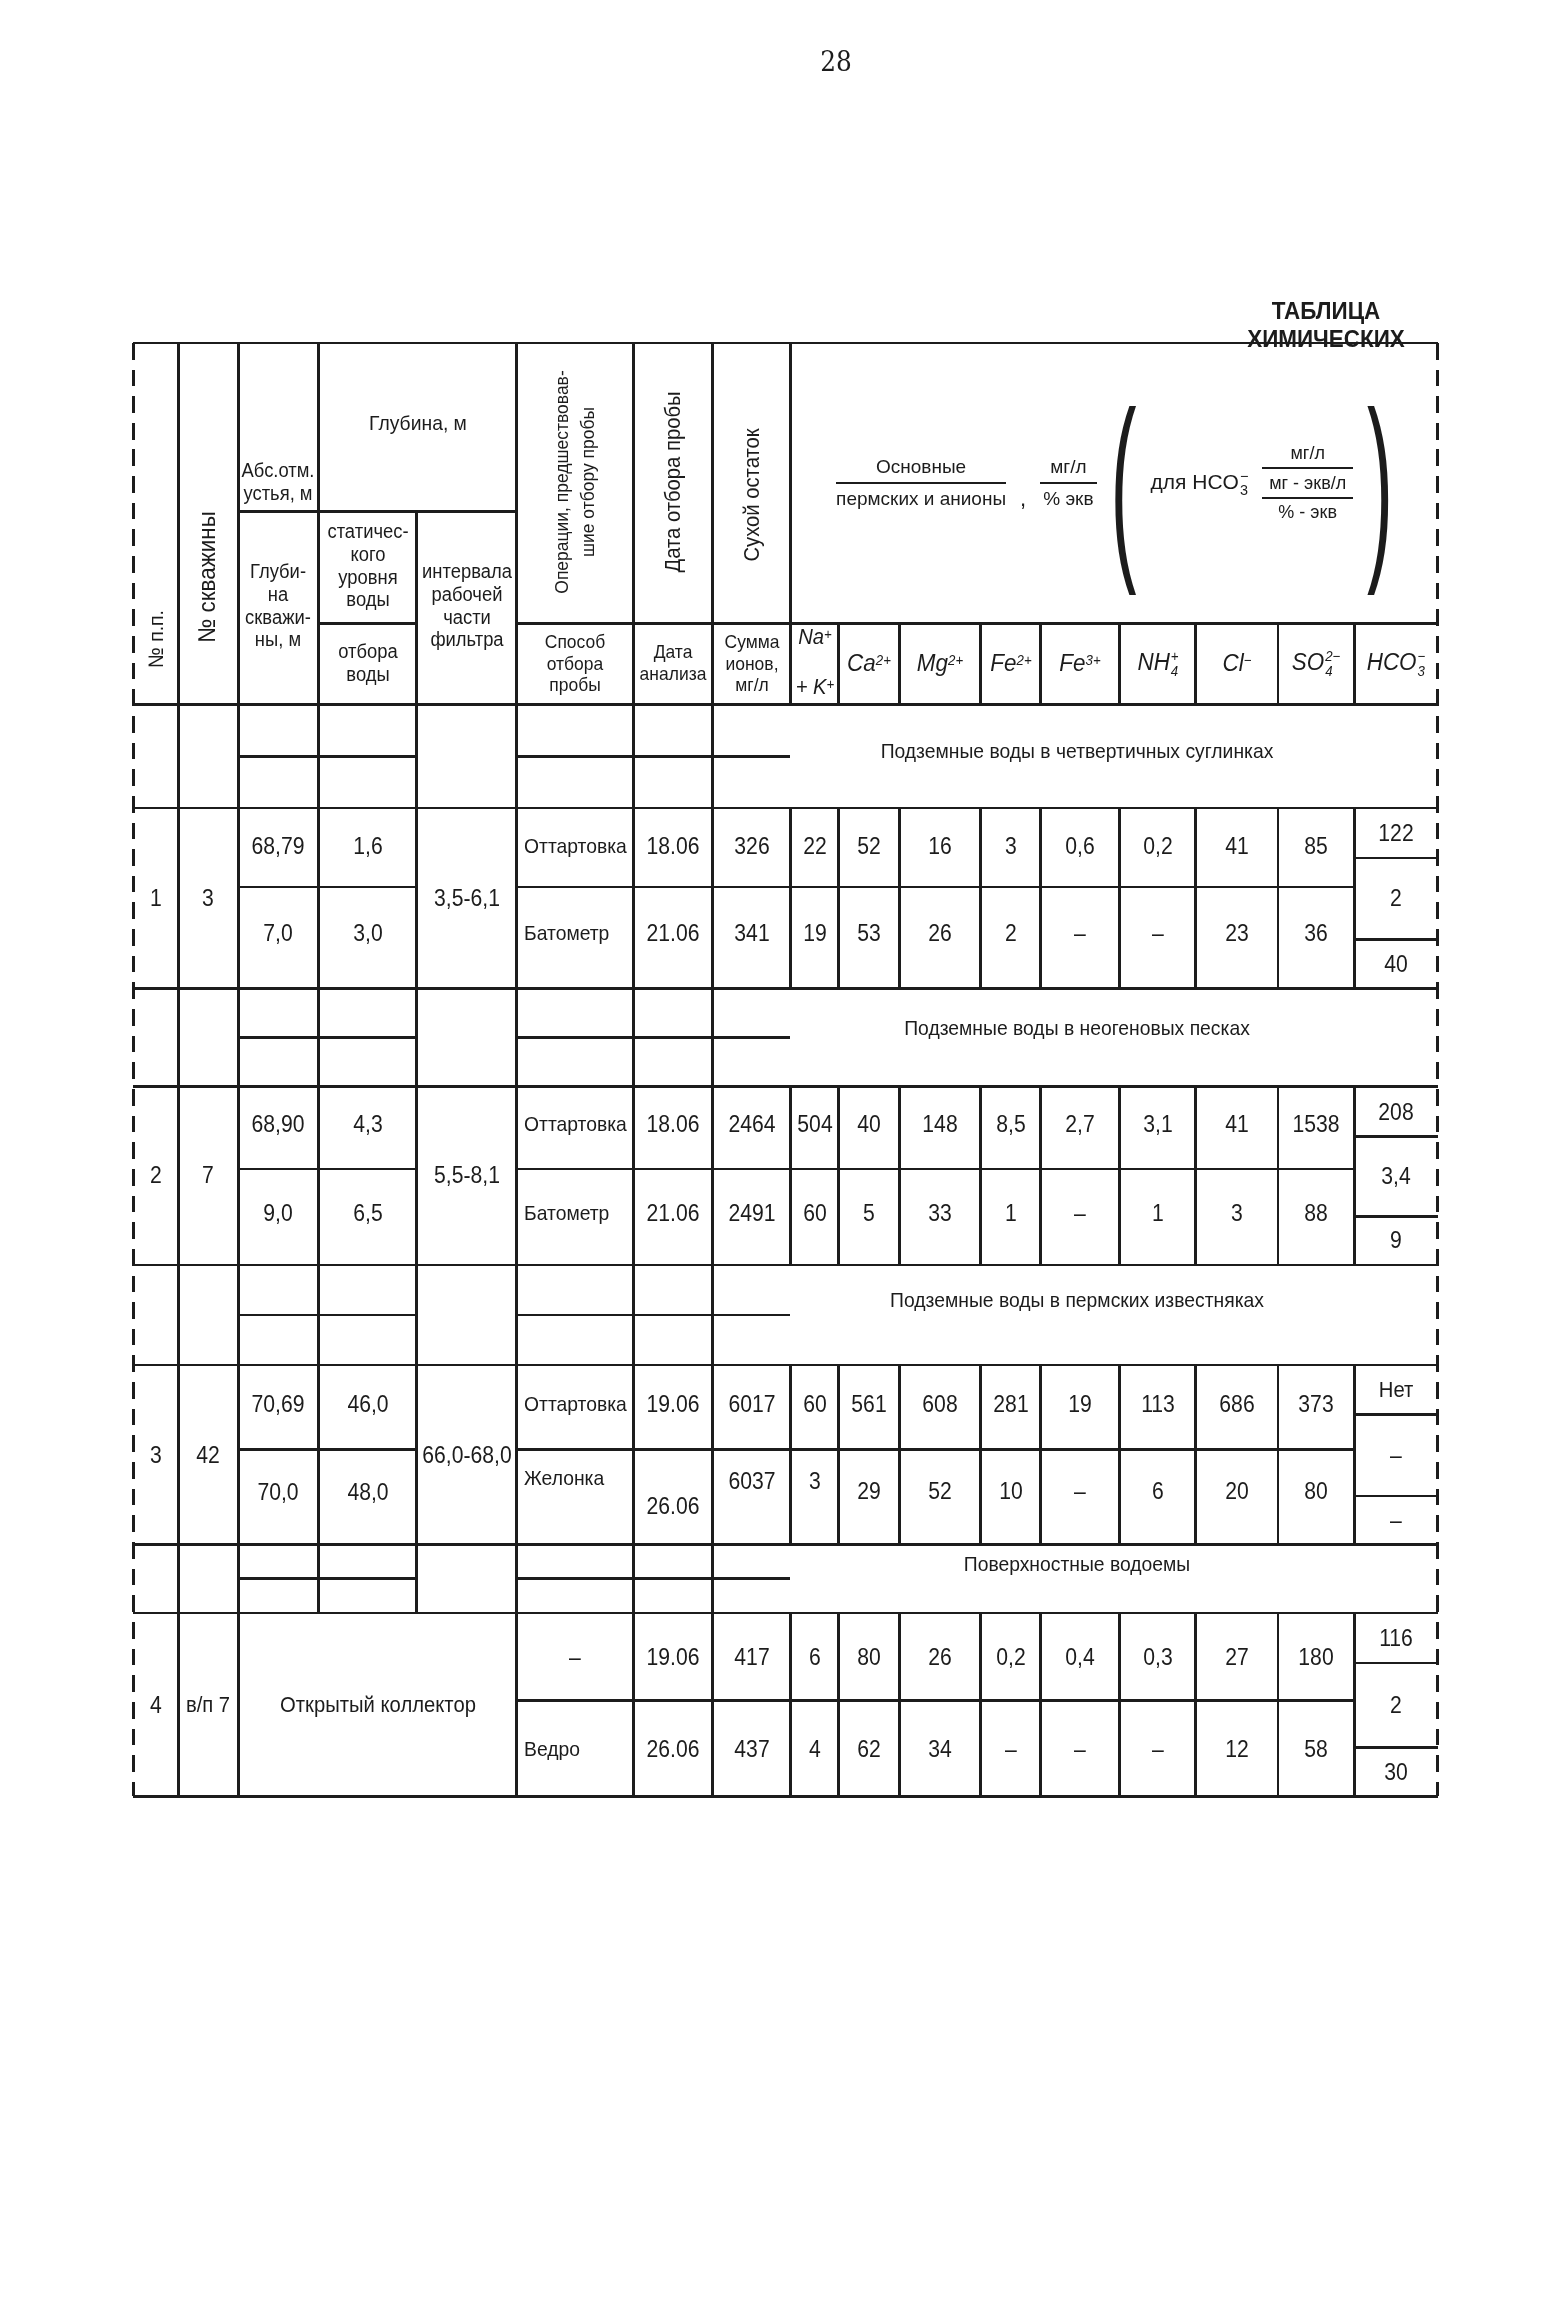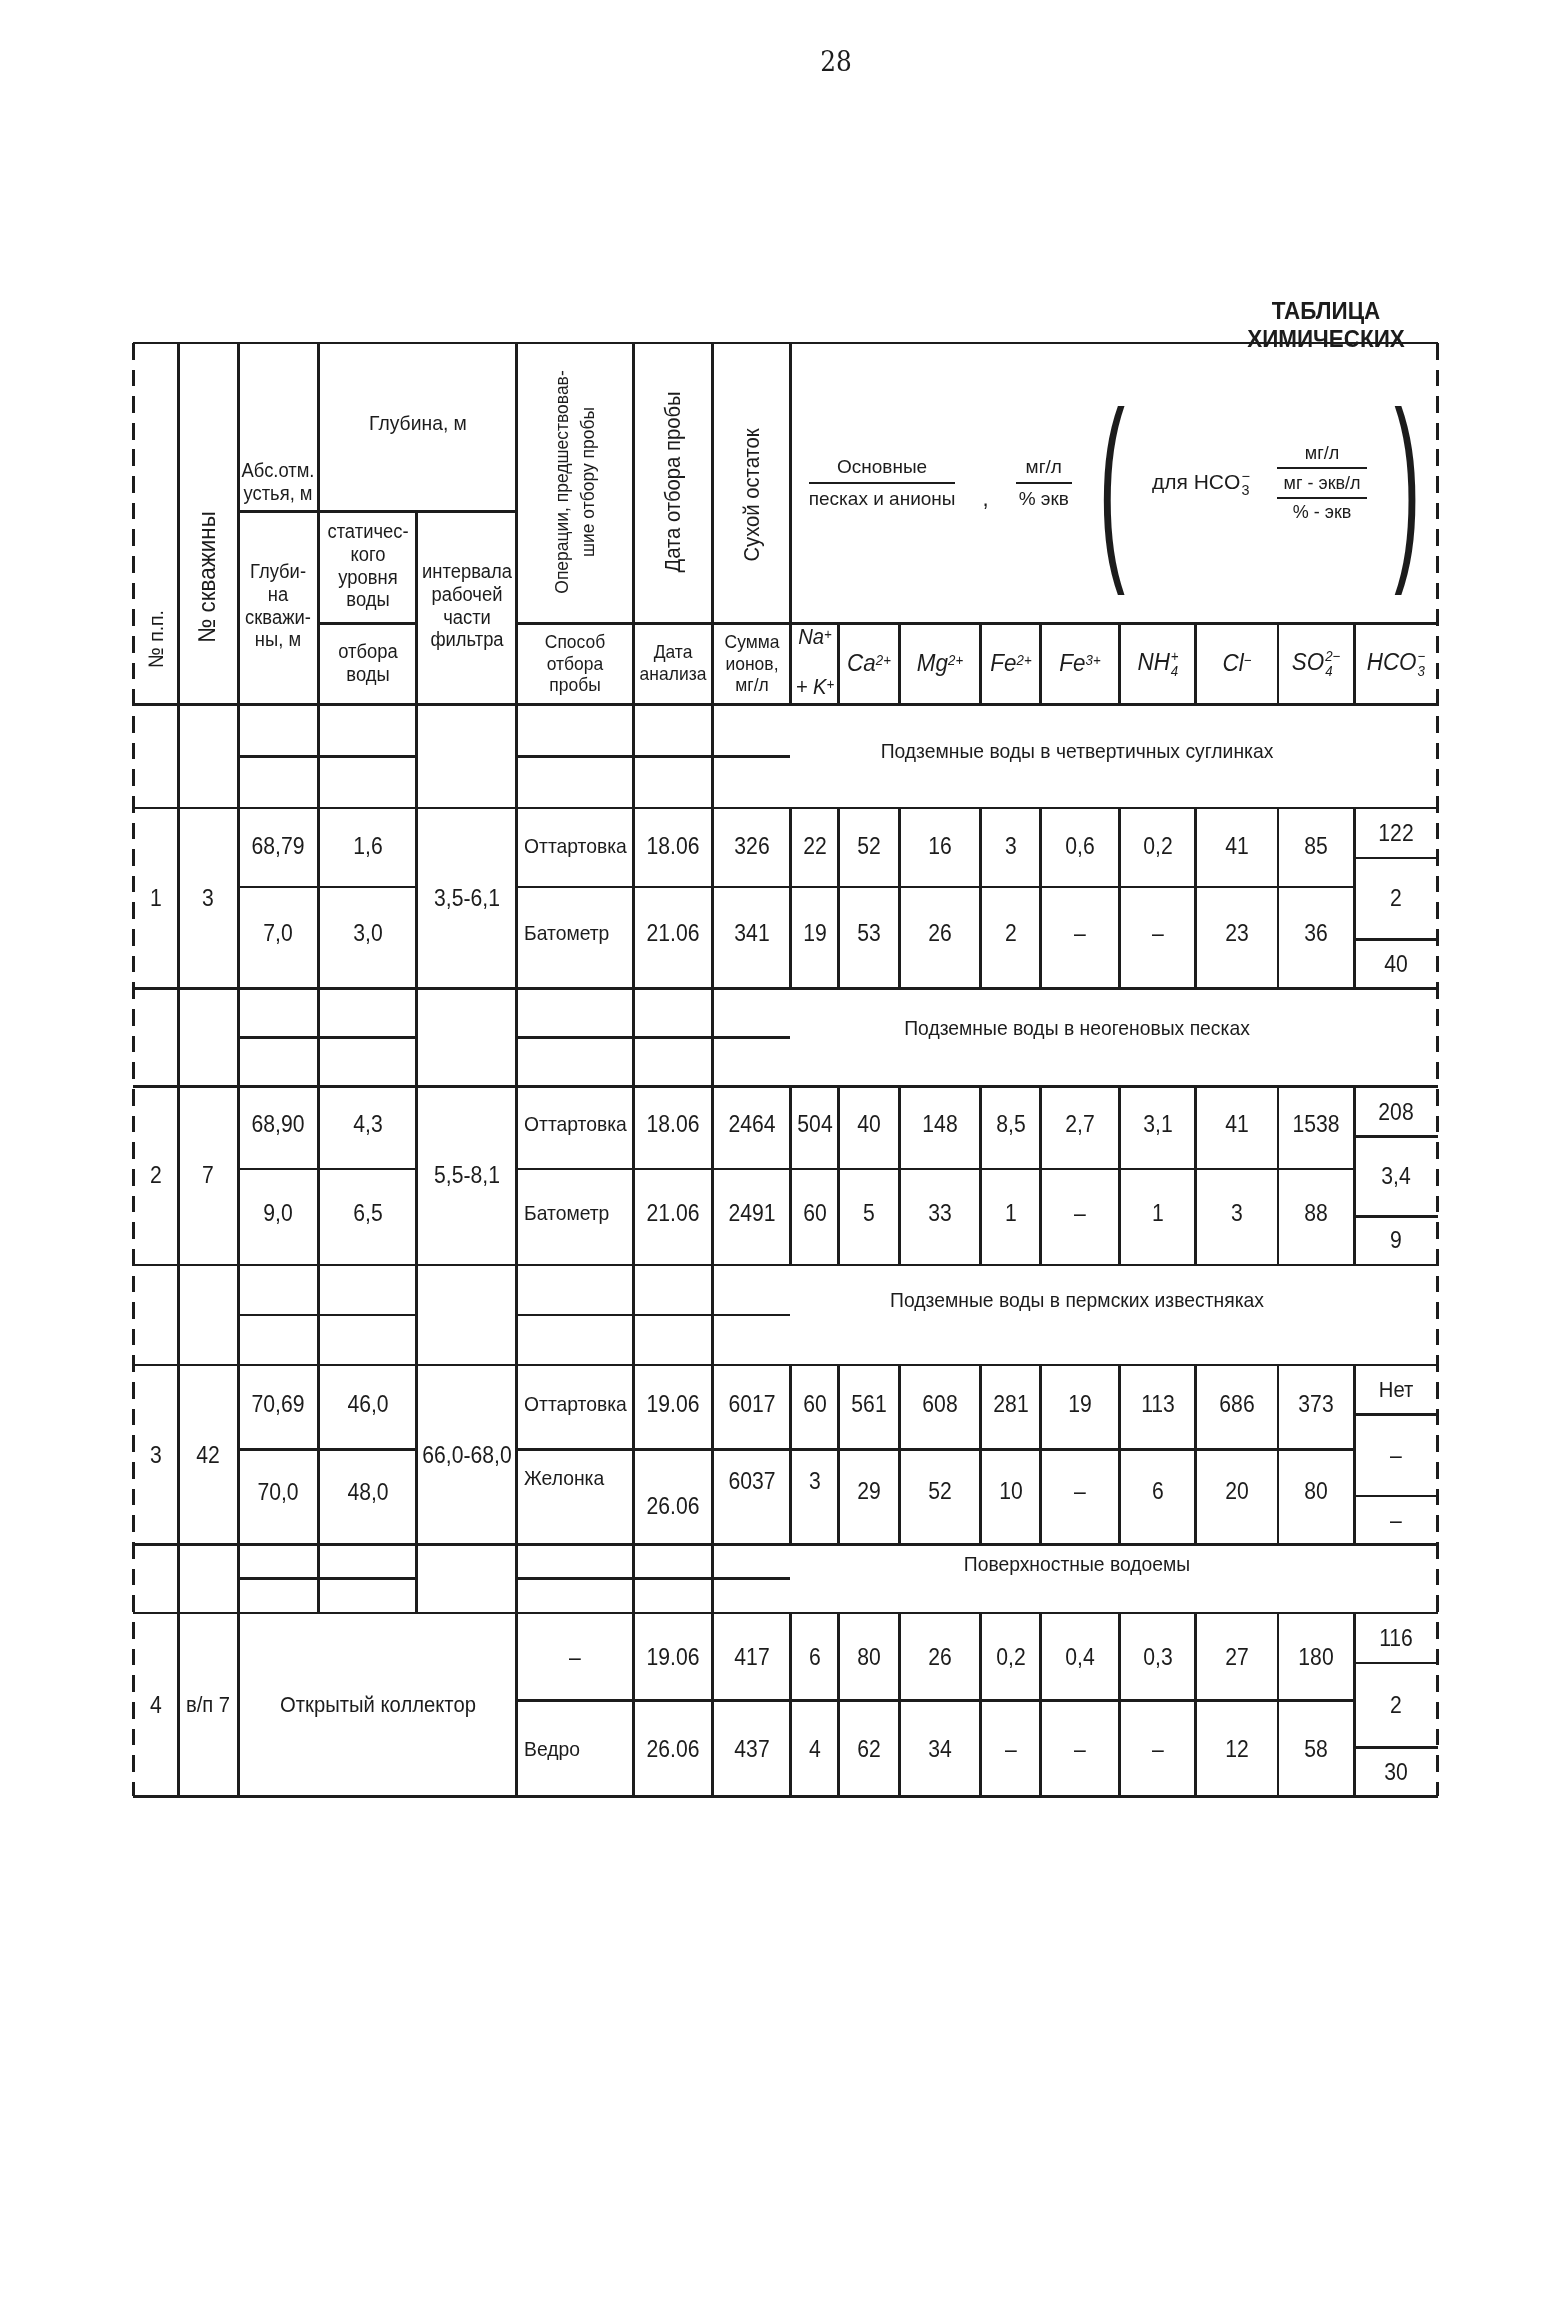--- a/index.html
+++ b/index.html
@@ -9,21 +9,21 @@
   .t{transform:translate(-50%,-50%) scaleX(.92);}
   .tl{transform:translate(0,-50%) scaleX(.92);transform-origin:left center;text-align:left;white-space:nowrap;}
   .rt{transform:translate(-50%,-50%) rotate(-90deg) scaleX(.92);white-space:pre;}
   .grid{position:absolute;left:0;top:0;}
   .sp{font-size:14.4px;vertical-align:35%;}
   .ss{display:inline-flex;flex-direction:column;vertical-align:middle;line-height:1;text-align:left;margin-left:1.1px;}
   .ss .u{display:block;font-size:14.4px;}
   .ss .d{display:block;font-size:14.4px;}
   .ion{font-style:italic;}
   .ionhead{position:absolute;left:791px;top:343px;width:647px;height:280px;display:flex;
-           align-items:center;justify-content:center;gap:27px;font-size:19px;}
+           align-items:center;justify-content:center;gap:14px;font-size:19px;}
   .fr{display:inline-block;text-align:center;}
   .fr .u{display:block;border-bottom:2.2px solid #1c1c1c;padding:0 10px 4.4px;}
   .fr .d{display:block;padding-top:4.4px;}
   .fr3{display:inline-block;text-align:center;font-size:18px;}
   .fr3 .r1,.fr3 .r2{display:block;border-bottom:2.2px solid #1c1c1c;padding:3.3px 6.7px;}
   .fr3 .r3{display:block;padding:3.3px 6.7px;}
   .par{font-size:78px;line-height:1;transform:scaleY(2.6);display:inline-block;font-weight:400;}
   .comma{align-self:center;transform:translateY(15.5px);font-size:22px;}
   .pgnum{font-family:"DejaVu Serif",serif;}
 </style>
@@ -95,21 +95,21 @@
 пробы</div>
   <div class="t" style="left:673px;top:663px;font-size:19px;">Дата
 анализа</div>
   <div class="t" style="left:752px;top:663px;font-size:19px;">Сумма
 ионов,
 мг/л</div>
 
   <div class="ionhead">
     <span class="fr">
         <span class="u">Основные</span>
-        <span class="d">песках  и  анионы</span>
+        <span class="d">пермских  и  анионы</span>
       </span>
     <span class="comma">,</span>
     <span class="fr">
         <span class="u">мг/л</span>
         <span class="d">% экв</span>
       </span>
     <span class="par">(</span>
     <span style="font-size:21px;white-space:nowrap;"><span>для HCO</span><span class="ss">
           <span class="u">−</span>
           <span class="d">3</span>

